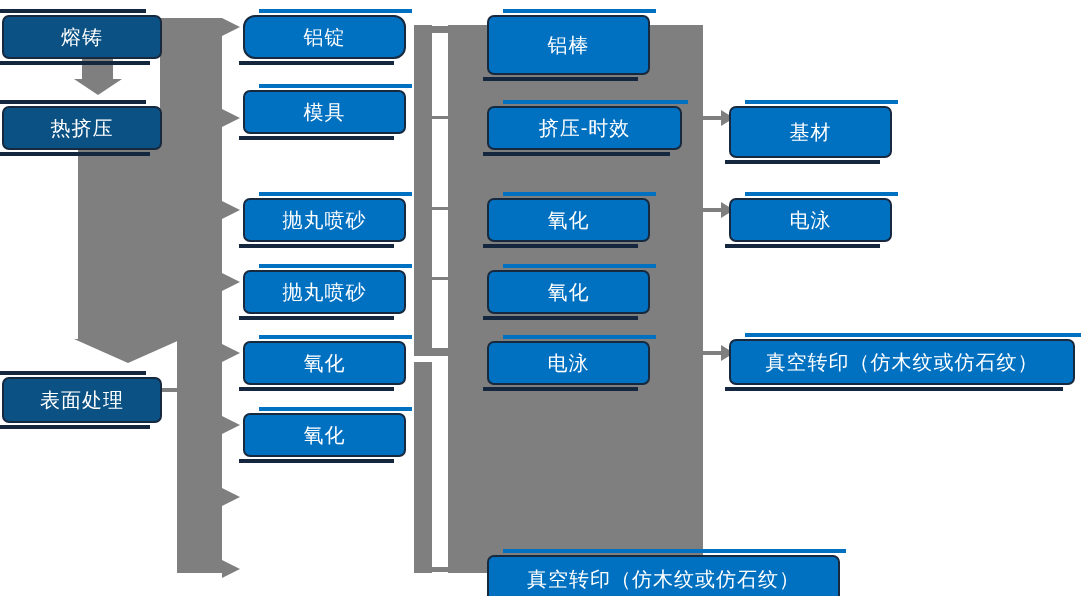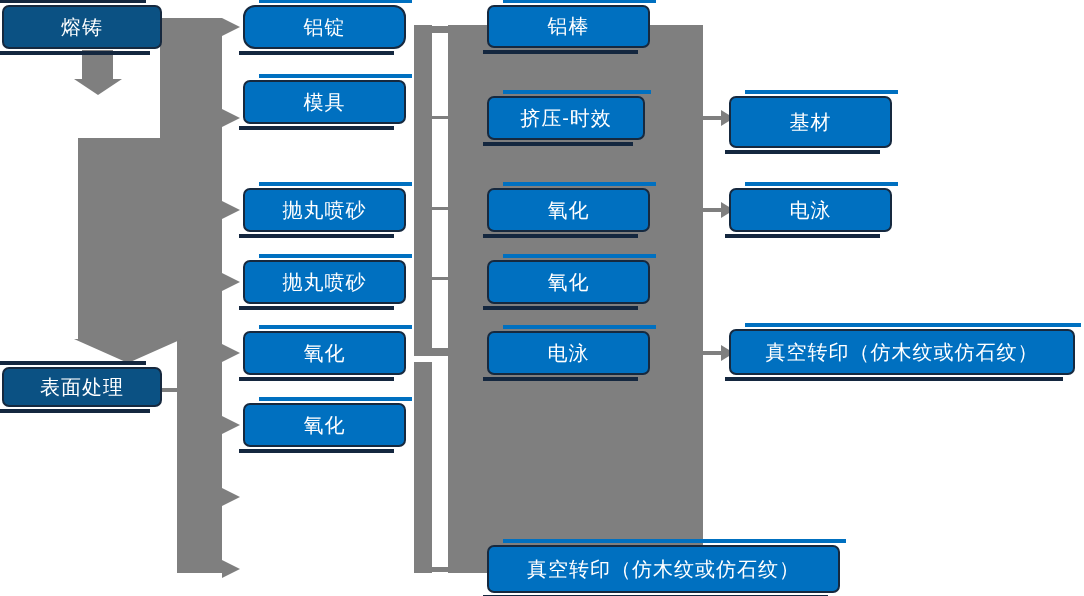--- a/index.html
+++ b/index.html
@@ -6,21 +6,21 @@
   .stage{
     position:relative;width:1084px;height:596px;background:#fff;overflow:hidden;
     font-family:"Liberation Sans","DejaVu Sans",sans-serif;
   }
   
   .box{
     position:absolute;box-sizing:border-box;z-index:2;
     display:flex;align-items:center;justify-content:center;
     color:#fff;font-size:20px;font-weight:500;letter-spacing:1px;
     border:2px solid #16293f;border-radius:7px;
-    text-align:center;white-space:nowrap;
+    text-align:center;white-space:nowrap;margin-top:10px;
   }
   .bright{background:var(--bright,#0070C0);}
   .dark{background:var(--dark,#0B5183);}
   
   .box::before{
     content:"";position:absolute;height:4px;top:-8px;z-index:-1;
   }
   .bright::before{left:14px;right:-8px;background:var(--bright,#0070C0);}
   .dark::before{left:-7px;right:14px;background:#14273f;}
   .box::after{
@@ -76,21 +76,24 @@
   <div class="c" style="left:703px;top:116px;width:20px;height:4px;"></div>
   <div class="tri tri-r-sm" style="left:721px;top:110px;"></div>
   <div class="c" style="left:703px;top:208px;width:20px;height:4px;"></div>
   <div class="tri tri-r-sm" style="left:721px;top:202px;"></div>
   <div class="c" style="left:703px;top:351px;width:20px;height:4px;"></div>
   <div class="tri tri-r-sm" style="left:721px;top:345px;"></div>
 
   <div class="box dark" style="left:2px;top:5px;width:160px;height:44px;">
     <span>熔铸</span>
   </div>
-  <div class="box dark" style="left:2px;top:367px;width:160px;height:40px;">
+  <div class="box dark" style="left:2px;top:96px;width:160px;height:44px;">
+    <span>热挤压</span>
+  </div>
+  <div class="box dark" style="left:2px;top:367px;width:160px;height:46px;">
     <span>表面处理</span>
   </div>
 
   <div class="box bright" style="left:243px;top:5px;width:163px;height:44px;border-radius:12px;">
     <span>铝锭</span>
   </div>
   <div class="box bright" style="left:243px;top:80px;width:163px;height:44px;">
     <span>模具</span>
   </div>
   <div class="box bright" style="left:243px;top:188px;width:163px;height:44px;">
@@ -99,24 +102,24 @@
   <div class="box bright" style="left:243px;top:260px;width:163px;height:44px;">
     <span>抛丸喷砂</span>
   </div>
   <div class="box bright" style="left:243px;top:331px;width:163px;height:44px;">
     <span>氧化</span>
   </div>
   <div class="box bright" style="left:243px;top:403px;width:163px;height:44px;">
     <span>氧化</span>
   </div>
 
-  <div class="box bright" style="left:487px;top:5px;width:163px;height:43px;">
+  <div class="box bright" style="left:487px;top:5px;width:163px;height:60px;">
     <span>铝棒</span>
   </div>
-  <div class="box bright" style="left:487px;top:96px;width:158px;height:44px;">
+  <div class="box bright" style="left:487px;top:96px;width:195px;height:44px;">
     <span>挤压-时效</span>
   </div>
   <div class="box bright" style="left:487px;top:188px;width:163px;height:44px;">
     <span>氧化</span>
   </div>
   <div class="box bright" style="left:487px;top:260px;width:163px;height:44px;">
     <span>氧化</span>
   </div>
   <div class="box bright" style="left:487px;top:331px;width:163px;height:44px;">
     <span>电泳</span>

